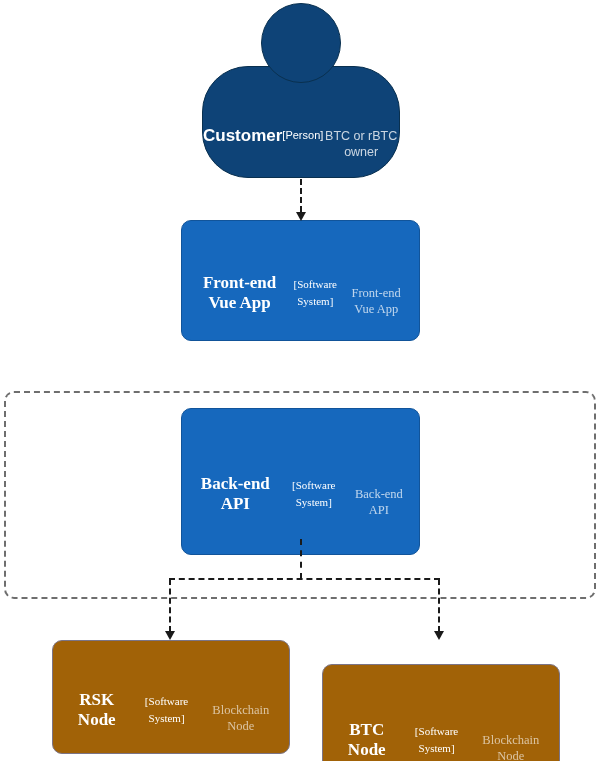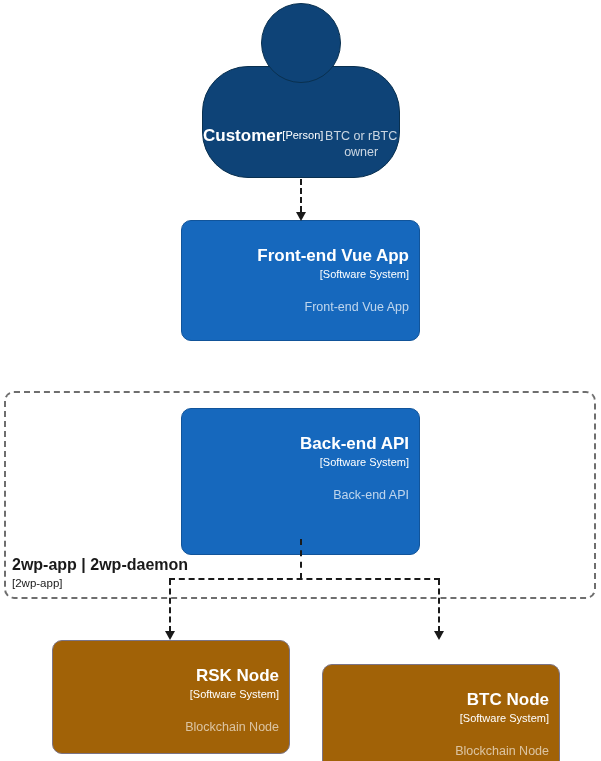--- a/index.html
+++ b/index.html
@@ -3,22 +3,23 @@
 <meta charset="utf-8">
 <style>
   html,body{margin:0;padding:0;background:#ffffff;}
   #canvas{
     position:relative;width:601px;height:761px;background:#ffffff;overflow:hidden;
     font-family:"Liberation Sans",sans-serif;
   }
   
   .c4-box{
     position:absolute;border-radius:10px;box-sizing:border-box;
-    display:flex;flex-direction:column;align-items:flex-end;text-align:center;
+    display:flex;flex-direction:row;align-items:center;text-align:center;
     padding:25px 10px 0 10px;
+    font-family:Liberation Serif, serif;
   }
   .c4-box.blue{background:#1668bd;border:1px solid #11549a;}
   .c4-box.gray{background:#a16207;border:1px solid #7b7487;}
   .c4-title{font-size:17px;font-weight:bold;color:#ffffff;line-height:20px;}
   .c4-subtitle{font-size:11px;color:#ffffff;line-height:17px;}
   .c4-desc{font-size:12.5px;color:rgba(255,255,255,0.72);line-height:16px;margin-top:16px;}
   .c4-box.gray .c4-desc{color:rgba(255,255,255,0.62);}
   
   .person-head{
     position:absolute;left:261px;top:3px;width:80px;height:80px;border-radius:50%;
@@ -62,24 +63,20 @@
   <div class="vline" style="left:300px;top:179px;height:33px;"></div>
   <div class="arrowhead-down" style="left:296px;top:212px;"></div>
 
   <div class="c4-box blue" style="left:181px;top:220px;width:239px;height:121px;">
     <div class="c4-title">Front-end Vue App</div>
     <div class="c4-subtitle">[Software System]</div>
     <div class="c4-desc">Front-end Vue App</div>
   </div>
 
   <div class="boundary"></div>
-  <div class="boundary-label">
-    <div class="boundary-title">2wp-app | 2wp-daemon</div>
-    <div class="boundary-subtitle">[2wp-app]</div>
-  </div>
 
   <div class="c4-box blue" style="left:181px;top:408px;width:239px;height:147px;">
     <div class="c4-title">Back-end API</div>
     <div class="c4-subtitle">[Software System]</div>
     <div class="c4-desc">Back-end API</div>
   </div>
 
   <div class="vline" style="left:300px;top:539px;height:40px;"></div>
   <div class="hline" style="left:169px;top:578px;width:271px;"></div>
   <div class="vline" style="left:169px;top:579px;height:53px;"></div>

